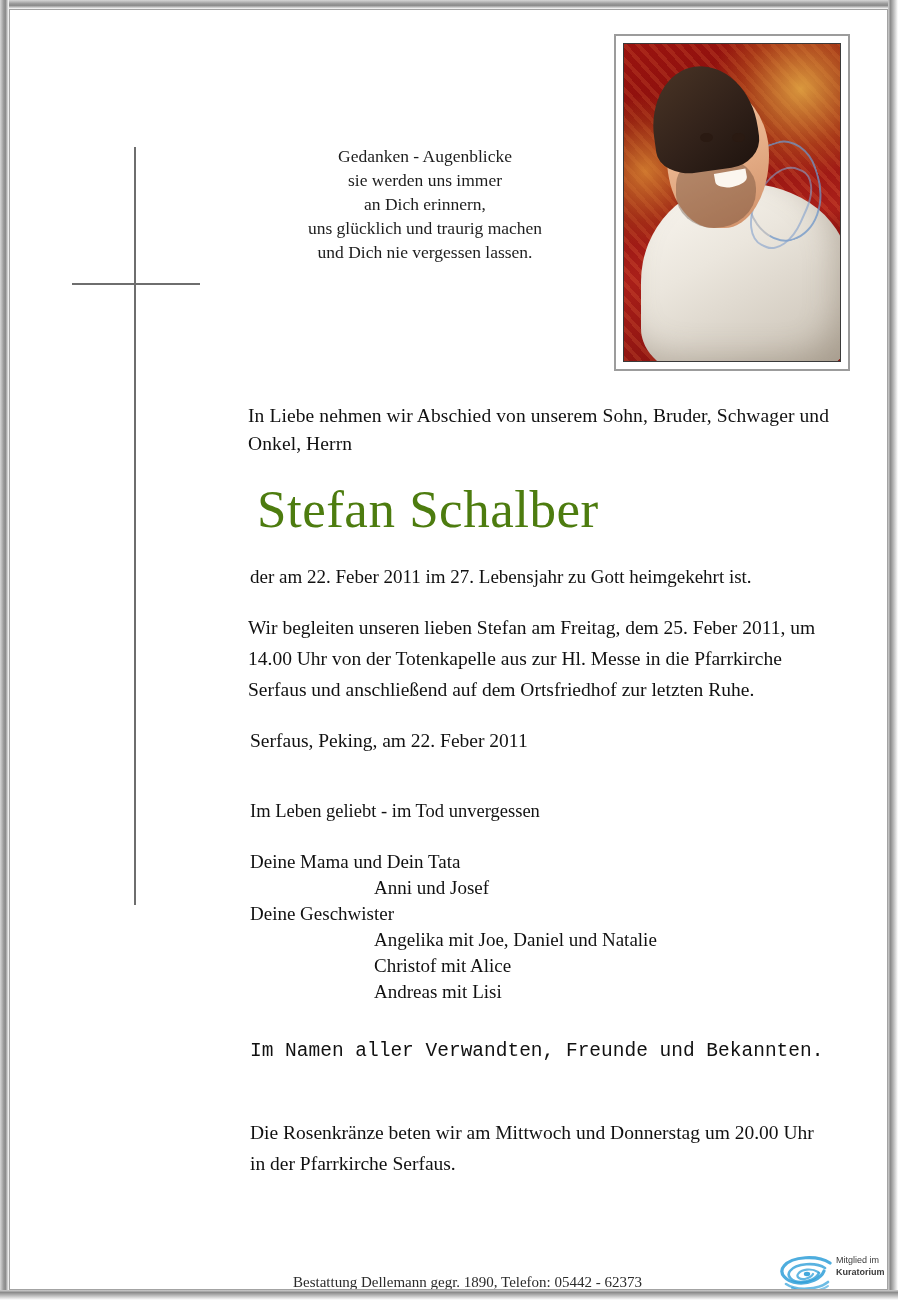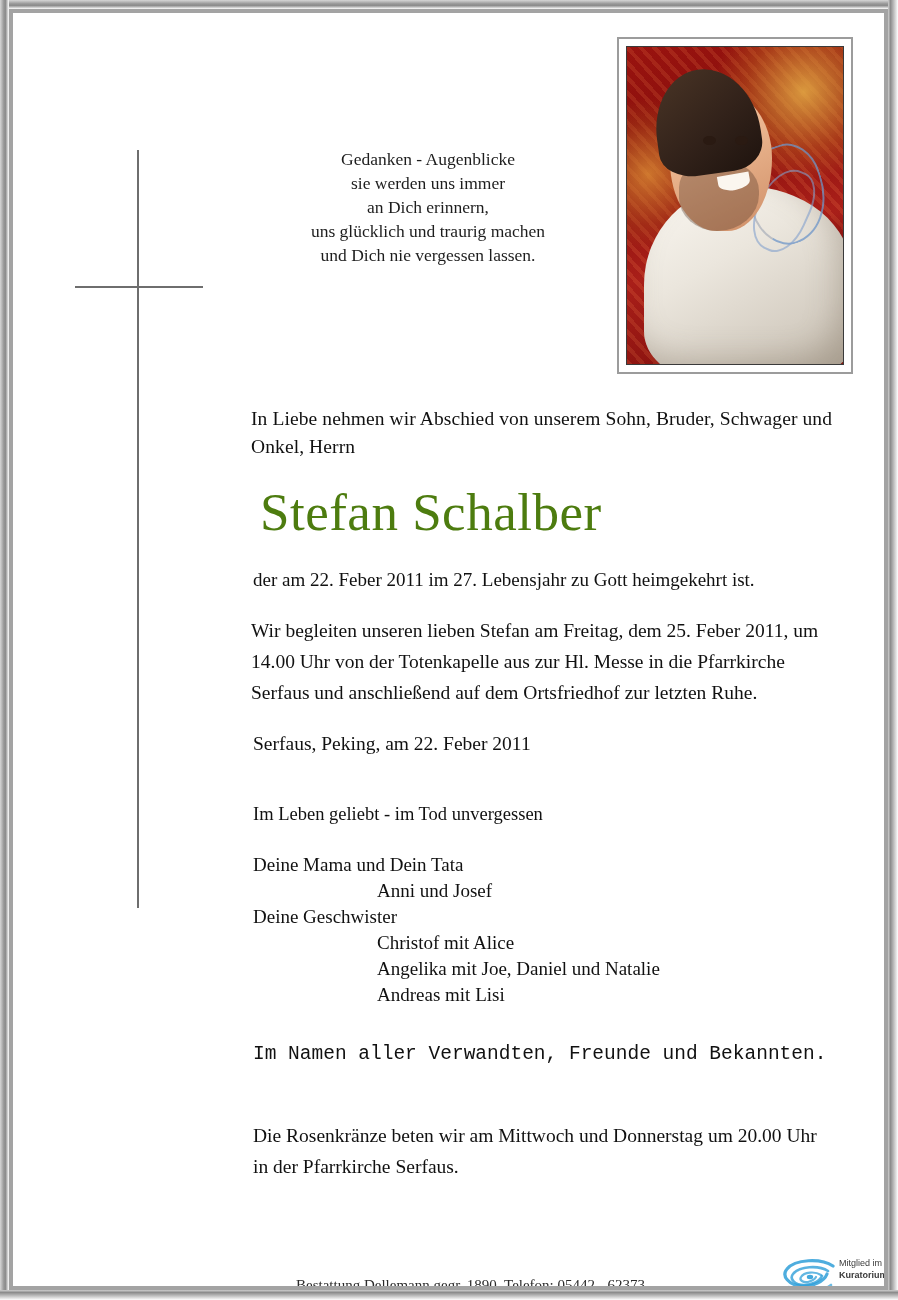--- a/index.html
+++ b/index.html
@@ -47,21 +47,21 @@
     left: 0; top: 0;
     width: 898px; height: 9px;
     background: linear-gradient(to bottom, #d7d7d7 0%, #9b9b9b 40%, #8a8a8a 60%, #ffffff 100%);
   }
   .paper {
     position: absolute;
     left: 9px; top: 9px;
     width: 879px;
     height: 1281px;
     background: #ffffff;
-    border: 4px solid #a3a3a3;
+    border: 1px solid #a3a3a3;
     box-sizing: border-box;
     overflow: hidden;
   }
 
   
   .cross-vertical {
     position: absolute;
     left: 124px;
     top: 137px;
     width: 2px;
@@ -352,22 +352,22 @@
       <div class="name">Stefan Schalber</div>
       <div class="line-died">der am 22. Feber 2011 im 27. Lebensjahr zu Gott heimgekehrt ist.</div>
       <div class="para-funeral">Wir begleiten unseren lieben Stefan am Freitag, dem 25. Feber 2011, um 14.00 Uhr von der Totenkapelle aus zur Hl. Messe in die Pfarrkirche Serfaus und anschließend auf dem Ortsfriedhof zur letzten Ruhe.</div>
       <div class="line-place">Serfaus, Peking, am 22. Feber 2011</div>
       <div class="line-motto">Im Leben geliebt - im Tod unvergessen</div>
 
       <div class="family">
         <div class="lead">Deine Mama und Dein Tata</div>
         <div class="indent">Anni und Josef</div>
         <div class="lead">Deine Geschwister</div>
+        <div class="indent">Angelika mit Joe, Daniel und Natalie</div>
         <div class="indent">Christof mit Alice</div>
-        <div class="indent">Angelika mit Joe, Daniel und Natalie</div>
         <div class="indent">Andreas mit Lisi</div>
       </div>
 
       <div class="line-all-names">Im Namen aller Verwandten, Freunde und Bekannten.</div>
       <div class="para-rosary">Die Rosenkränze beten wir am Mittwoch und Donnerstag um 20.00 Uhr in der Pfarrkirche Serfaus.</div>
     </div>
 
     <div class="footer-text">Bestattung Dellemann gegr. 1890, Telefon: 05442 - 62373</div>
 
     <div class="logo">

